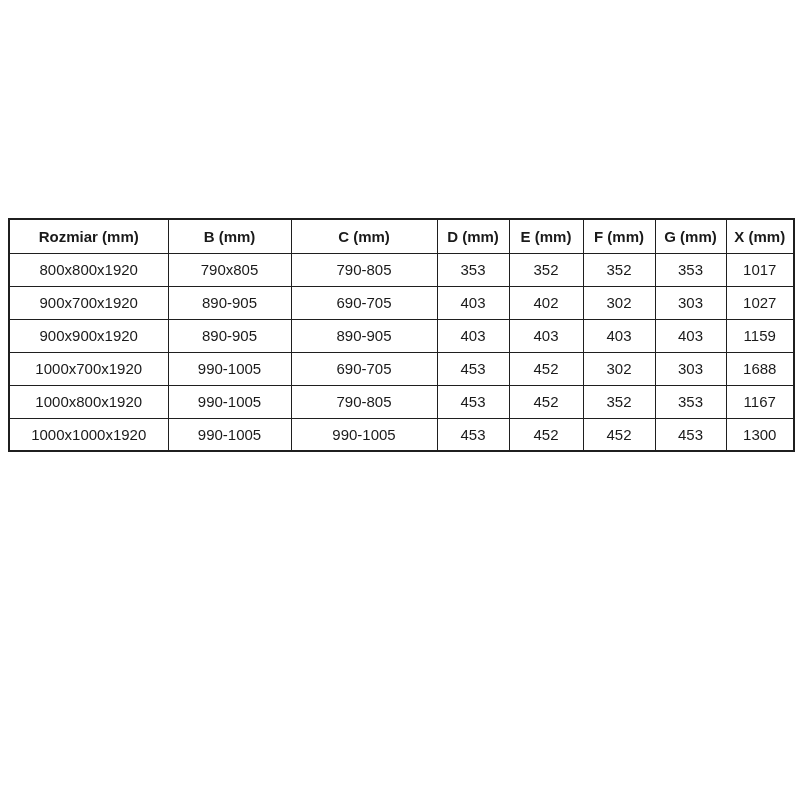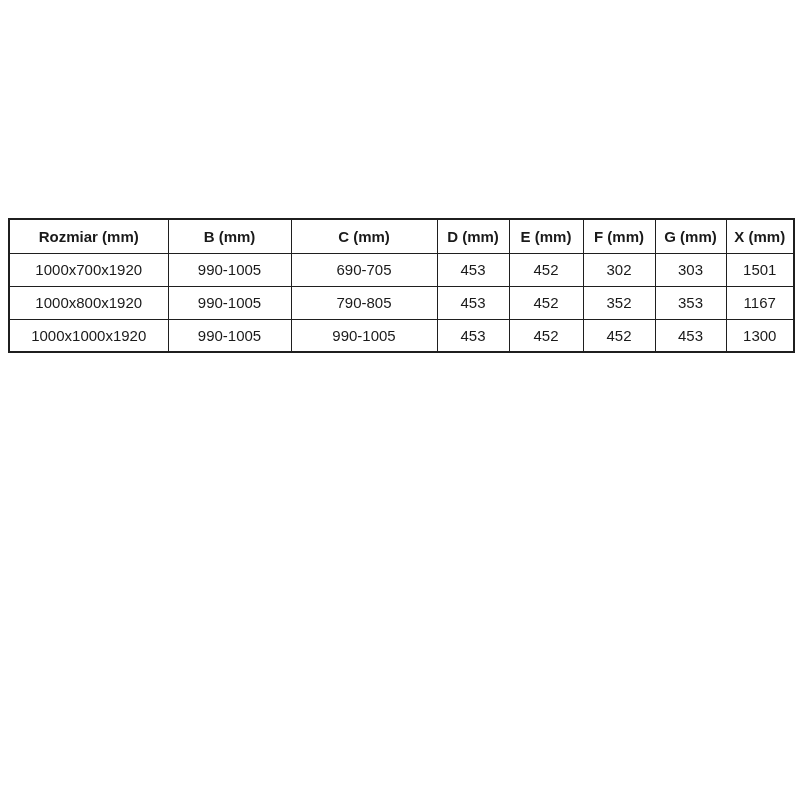--- a/index.html
+++ b/index.html
@@ -68,28 +68,58 @@
           <th>C (mm)</th>
           <th>D (mm)</th>
           <th>E (mm)</th>
           <th>F (mm)</th>
           <th>G (mm)</th>
           <th>X (mm)</th>
         </tr>
     </thead>
     <tbody>
         <tr>
+          <td>800x800x1920</td>
+          <td>790x805</td>
+          <td>790-805</td>
+          <td>353</td>
+          <td>352</td>
+          <td>352</td>
+          <td>353</td>
+          <td>1017</td>
+        </tr>
+        <tr>
+          <td>900x700x1920</td>
+          <td>890-905</td>
+          <td>690-705</td>
+          <td>403</td>
+          <td>402</td>
+          <td>302</td>
+          <td>303</td>
+          <td>1027</td>
+        </tr>
+        <tr>
+          <td>900x900x1920</td>
+          <td>890-905</td>
+          <td>890-905</td>
+          <td>403</td>
+          <td>403</td>
+          <td>403</td>
+          <td>403</td>
+          <td>1159</td>
+        </tr>
+        <tr>
           <td>1000x700x1920</td>
           <td>990-1005</td>
           <td>690-705</td>
           <td>453</td>
           <td>452</td>
           <td>302</td>
           <td>303</td>
-          <td>1501</td>
+          <td>1688</td>
         </tr>
         <tr>
           <td>1000x800x1920</td>
           <td>990-1005</td>
           <td>790-805</td>
           <td>453</td>
           <td>452</td>
           <td>352</td>
           <td>353</td>
           <td>1167</td>

